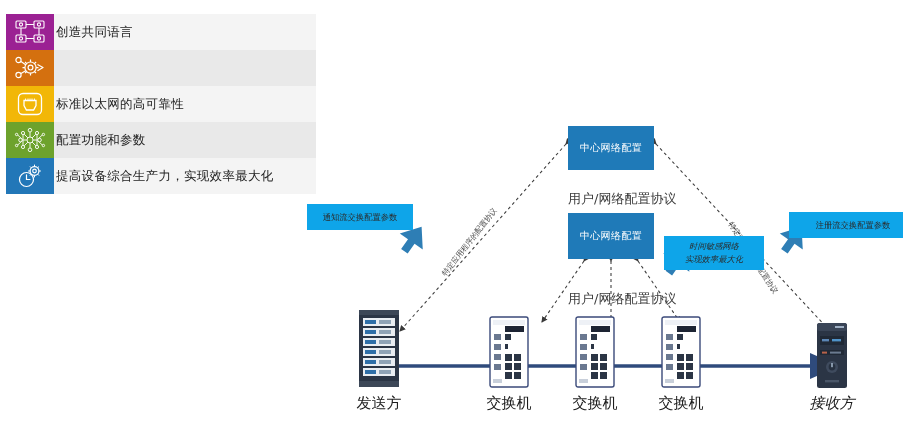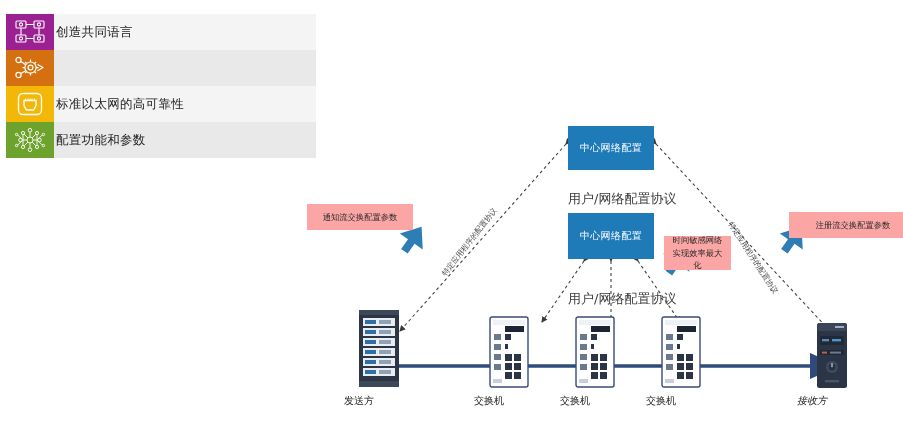--- a/index.html
+++ b/index.html
@@ -43,41 +43,41 @@
   #box-top{left:238px;top:8px;width:86px;height:44px;}
   #box-mid{left:238px;top:95px;width:86px;height:46px;}
 
   .proto-label{
     position:absolute;font-size:13px;color:#3b3b3b;white-space:nowrap;
   }
   #proto-upper{left:238px;top:72px;width:86px;text-align:center;}
   #proto-lower{left:238px;top:172px;width:86px;text-align:center;}
 
   .callout{
-    position:absolute;background:#fca5a5;color:#2b2b2b;
+    position:absolute;background:#0ea5e9;color:#2b2b2b;
     font-size:8.3px;line-height:1.55;
     display:flex;align-items:center;justify-content:center;
     text-align:center;
     padding:3px 6px;box-sizing:border-box;
     white-space:nowrap;
   }
   #callout-left{left:-23px;top:86px;width:106px;height:26px;}
   #callout-right{left:459px;top:94px;width:128px;height:26px;}
-  #callout-mid{left:334px;top:118px;width:67px;height:34px;white-space:normal;}
+  #callout-mid{left:334px;top:118px;width:100px;height:34px;white-space:normal;font-style:italic;}
   .callout .two-line{display:block;}
 
   .diag-label{
     position:absolute;font-size:7.6px;color:#4a4a4a;white-space:nowrap;
     transform-origin:left center;
   }
   #diag-label-left{left:114px;top:152px;transform:rotate(-52deg);}
   #diag-label-right{left:400px;top:100px;transform:rotate(57deg);}
 
   .node-label{
-    position:absolute;font-size:10px;color:#1c1c1c;text-align:left;width:70px;
+    position:absolute;font-size:15px;color:#1c1c1c;text-align:center;width:70px;
   }
 
   .device{position:absolute;}
   svg.dv{display:block;}
 </style>
 </head>
 <body>
 
 <div id="feature-list">
 
@@ -152,20 +152,35 @@
                    M10.2 18.8 L13.9 15.1 M21.8 18.8 L18.1 15.1
                    M3.8 8.1 L7.6 11.7 M28.2 8.1 L24.4 11.7
                    M3.8 17.9 L7.6 14.3 M28.2 17.9 L24.4 14.3
                    M9 7.6 V18.4 M23 7.6 V18.4"></path>
         </g>
       </svg>
     </div>
     <div class="feature-label">配置功能和参数</div>
   </div>
 
+  <div class="feature-row odd">
+    <div class="feature-icon ico" style="background:#2277B8">
+      <svg width="30" height="26" viewBox="0 0 30 26">
+        <g fill="none" stroke="#ffffff" stroke-width="1.2">
+          <circle cx="19.5" cy="8" r="4.4"></circle>
+            <circle cx="19.5" cy="8" r="1.8"></circle>
+          <path d="M19.5 1.6 v1.9 M19.5 12.5 v1.9 M13.1 8 h1.9 M24 8 h1.9
+                   M15 3.5 l1.35 1.35 M22.65 11.15 L24 12.5 M24 3.5 l-1.35 1.35 M16.35 11.15 L15 12.5" stroke-width="1"></path>
+          <circle cx="11.5" cy="16.5" r="7"></circle>
+          <path d="M11.5 11.8 v4.7 h3.4" stroke-linecap="round"></path>
+        </g>
+      </svg>
+    </div>
+    <div class="feature-label">提高设备综合生产力，实现效率最大化</div>
+  </div>
 </div>
 
 <div id="diagram">
 
   <svg class="dv" width="573" height="300" style="position:absolute;left:0;top:0;">
     <defs>
       <marker id="ah" markerWidth="7" markerHeight="7" refX="5" refY="3" orient="auto">
         <path d="M0,0 L6,3 L0,6 z" fill="#3a3a3a"></path>
       </marker>
       <marker id="navyL" markerWidth="9" markerHeight="9" refX="7.5" refY="4.5" orient="auto">

